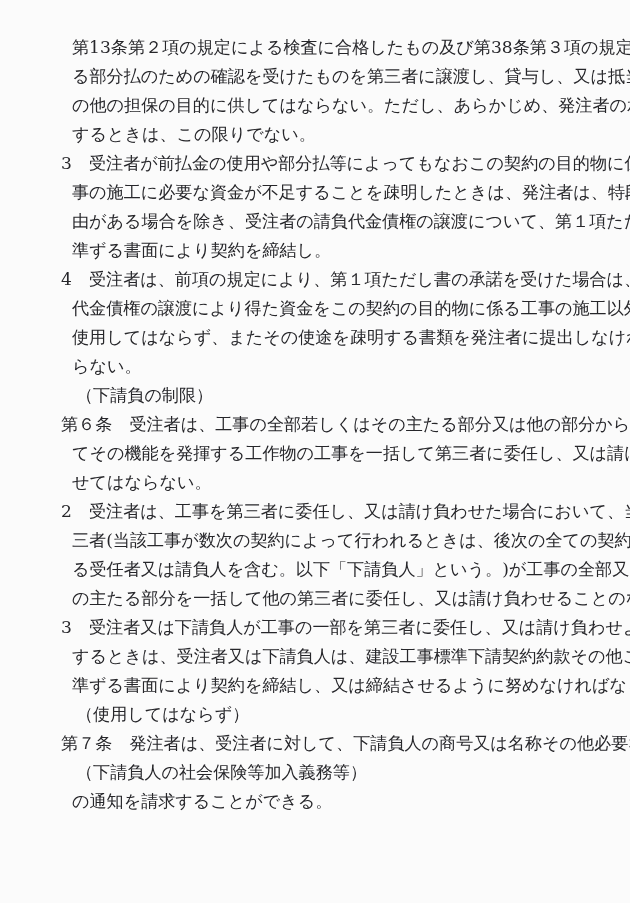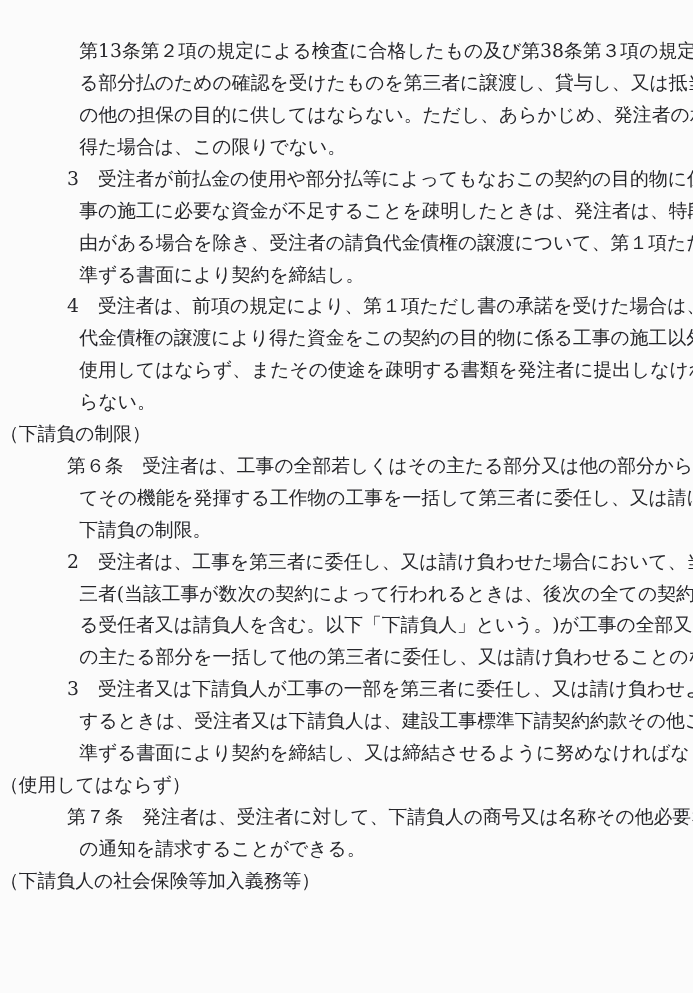--- a/index.html
+++ b/index.html
@@ -36,57 +36,57 @@
     white-space: pre;
     letter-spacing: 0;
     font-feature-settings: "palt" 0;
   }
 
   
   .lv-body   { padding-left: 72px; }
   
   .lv-article{ padding-left: 61px; }
   
-  .lv-heading{ }
+  .lv-heading{ padding-left: 76px; }
   
   .lv-item   { padding-left: 61px; }
 
   .item-num {
     display: inline-block;
     width: 28px;
     font-size: 17.1px;
     font-family: "DejaVu Serif", "Liberation Serif", serif;
   }
 </style>
 </head>
 <body style="background: rgb(251, 251, 251); color: rgb(38, 38, 42);">
 
 <div id="page" style="background: rgb(251, 251, 251);">
   <div class="doc-body" id="doc-body">
       <div class="line lv-body"><span>第13条第２項の規定による検査に合格したもの及び第38条第３項の規定によ</span></div>
       <div class="line lv-body"><span>る部分払のための確認を受けたものを第三者に譲渡し、貸与し、又は抵当権そ</span></div>
       <div class="line lv-body"><span>の他の担保の目的に供してはならない。ただし、あらかじめ、発注者の承諾を</span></div>
-      <div class="line lv-body"><span>得た場合は、この限りでない。</span></div>
+      <div class="line lv-body"><span>するときは、この限りでない。</span></div>
       <div class="line lv-item"><span class="item-num">3</span><span>受注者が前払金の使用や部分払等によってもなおこの契約の目的物に係る工</span></div>
       <div class="line lv-body"><span>事の施工に必要な資金が不足することを疎明したときは、発注者は、特段の理</span></div>
       <div class="line lv-body"><span>由がある場合を除き、受注者の請負代金債権の譲渡について、第１項ただし書</span></div>
       <div class="line lv-body"><span>準ずる書面により契約を締結し。</span></div>
       <div class="line lv-item"><span class="item-num">4</span><span>受注者は、前項の規定により、第１項ただし書の承諾を受けた場合は、請負</span></div>
       <div class="line lv-body"><span>代金債権の譲渡により得た資金をこの契約の目的物に係る工事の施工以外に</span></div>
       <div class="line lv-body"><span>使用してはならず、またその使途を疎明する書類を発注者に提出しなければな</span></div>
       <div class="line lv-body"><span>らない。</span></div>
       <div class="line lv-heading"><span>（下請負の制限）</span></div>
       <div class="line lv-article"><span>第６条　受注者は、工事の全部若しくはその主たる部分又は他の部分から独立し</span></div>
       <div class="line lv-body"><span>てその機能を発揮する工作物の工事を一括して第三者に委任し、又は請け負わ</span></div>
-      <div class="line lv-body"><span>下請負の制限。</span></div>
+      <div class="line lv-body"><span>せてはならない。</span></div>
       <div class="line lv-item"><span class="item-num">2</span><span>受注者は、工事を第三者に委任し、又は請け負わせた場合において、当該第</span></div>
       <div class="line lv-body"><span>三者(当該工事が数次の契約によって行われるときは、後次の全ての契約に係</span></div>
       <div class="line lv-body"><span>る受任者又は請負人を含む。以下「下請負人」という。)が工事の全部又はそ</span></div>
       <div class="line lv-body"><span>の主たる部分を一括して他の第三者に委任し、又は請け負わせることのないよ</span></div>
       <div class="line lv-item"><span class="item-num">3</span><span>受注者又は下請負人が工事の一部を第三者に委任し、又は請け負わせようと</span></div>
       <div class="line lv-body"><span>するときは、受注者又は下請負人は、建設工事標準下請契約約款その他これに</span></div>
       <div class="line lv-body"><span>準ずる書面により契約を締結し、又は締結させるように努めなければならない。</span></div>
       <div class="line lv-heading"><span>（使用してはならず）</span></div>
       <div class="line lv-article"><span>第７条　発注者は、受注者に対して、下請負人の商号又は名称その他必要な事項</span></div>
+      <div class="line lv-heading"><span>（下請負人の社会保険等加入義務等）</span></div>
       <div class="line lv-body"><span>の通知を請求することができる。</span></div>
-      <div class="line lv-heading"><span>（下請負人の社会保険等加入義務等）</span></div>
     </div>
 </div>
 
 </body></html>

